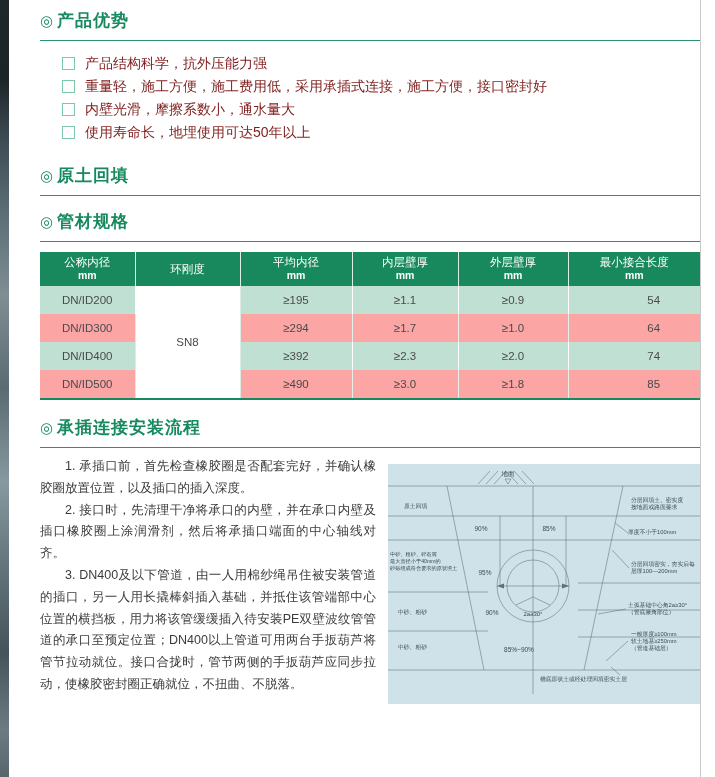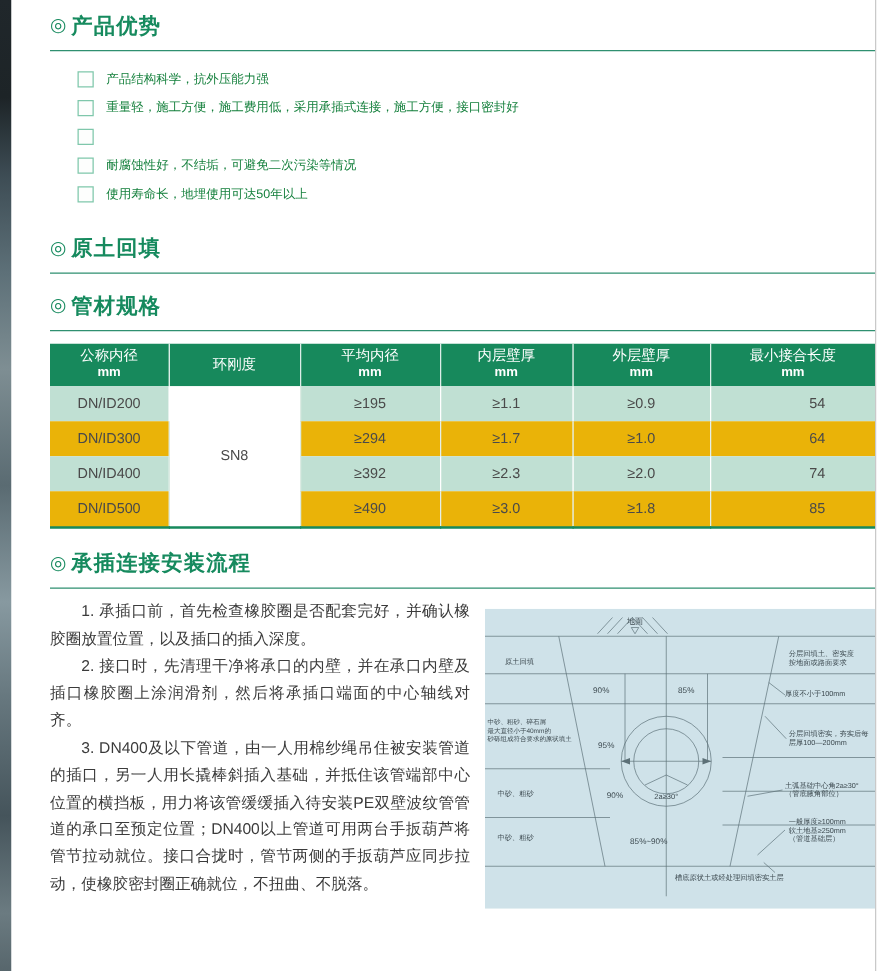--- a/index.html
+++ b/index.html
@@ -23,42 +23,42 @@
   }
   .sec-title .bullet{font-size:15px;font-weight:normal;letter-spacing:0;}
   .sec-title.t2{padding-top:17px;}
   .sec-title.t3{padding-top:15px;}
   .sec-title.t4{padding-top:17px;}
 
   
   .checklist{margin:15px 0 0 22px;}
   .check-item{display:flex;align-items:center;gap:10px;height:15px;margin-bottom:8px;}
   .check-box{width:11px;height:11px;border:1px solid #7fc7ab;background:#fdfefd;flex:0 0 auto;}
-  .check-item span.txt{font-size:10px;color:#15803d;line-height:15px;}
+  .check-item span.txt{font-size:14px;color:#7f1d1d;line-height:15px;}
 
   
   .app-para{
     margin:7px 0 0 0;font-size:12.5px;line-height:25px;color:#3e3e3e;
     text-align:justify;text-indent:2em;
   }
 
   
   table.spec{border-collapse:collapse;width:660px;margin-top:10px;table-layout:fixed;border-bottom:2px solid #17895c;}
   table.spec col.c1{width:95px}table.spec col.c2{width:105px}
   table.spec col.c3{width:112px}table.spec col.c4{width:106px}
   table.spec col.c5{width:110px}table.spec col.c6{width:132px}
   table.spec th{
     background:#17895c;color:#fff;font-weight:normal;font-size:11.5px;line-height:13px;
     height:30px;padding:2px 0;border-right:1px solid rgba(255,255,255,.85);
   }
   table.spec th:last-child{border-right:none;}
   table.spec th .u{display:block;font-size:10.5px;font-weight:bold;}
   table.spec td{
     height:26px;text-align:center;font-size:11.5px;color:#4a4a4a;
-    border-right:1px solid #ffffff;background:#eab308;
+    border-right:1px solid #ffffff;background:#fca5a5;
   }
   table.spec tbody tr:nth-child(odd) td{background:#c0e0d3;}
   table.spec tbody tr:nth-child(even) td{border-right-color:#e3efe9;}
   table.spec td.sn8{
     background:#ffffff !important;border-left:1px solid #dcebe3;border-right:1px solid #dcebe3;
     font-size:11.5px;color:#4a4a4a;
   }
   table.spec td:last-child{border-right:none;padding-left:40px;}
 
   
@@ -95,24 +95,21 @@
       <div class="check-item">
         <span class="check-box"></span>
         <span class="txt">产品结构科学，抗外压能力强</span>
       </div>
       <div class="check-item">
         <span class="check-box"></span>
         <span class="txt">重量轻，施工方便，施工费用低，采用承插式连接，施工方便，接口密封好</span>
       </div>
       <div class="check-item">
         <span class="check-box"></span>
-      </div>
-      <div class="check-item">
-        <span class="check-box"></span>
-        <span class="txt">耐腐蚀性好，不结垢，可避免二次污染等情况</span>
+        <span class="txt">内壁光滑，摩擦系数小，通水量大</span>
       </div>
       <div class="check-item">
         <span class="check-box"></span>
         <span class="txt">使用寿命长，地埋使用可达50年以上</span>
       </div>
     </div>
 
     <h2 class="sec-title t2">
       <span class="bullet">◎</span>
       <span>原土回填</span>

